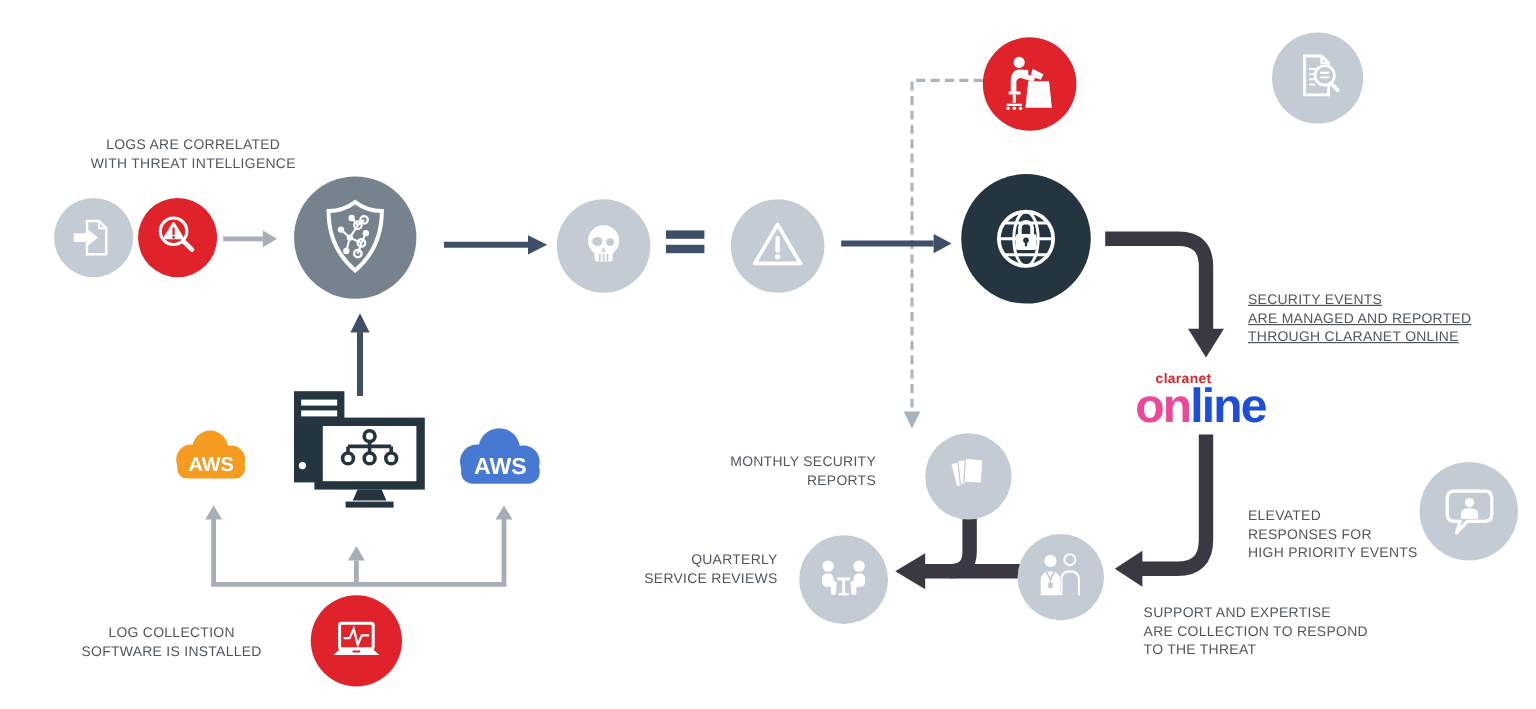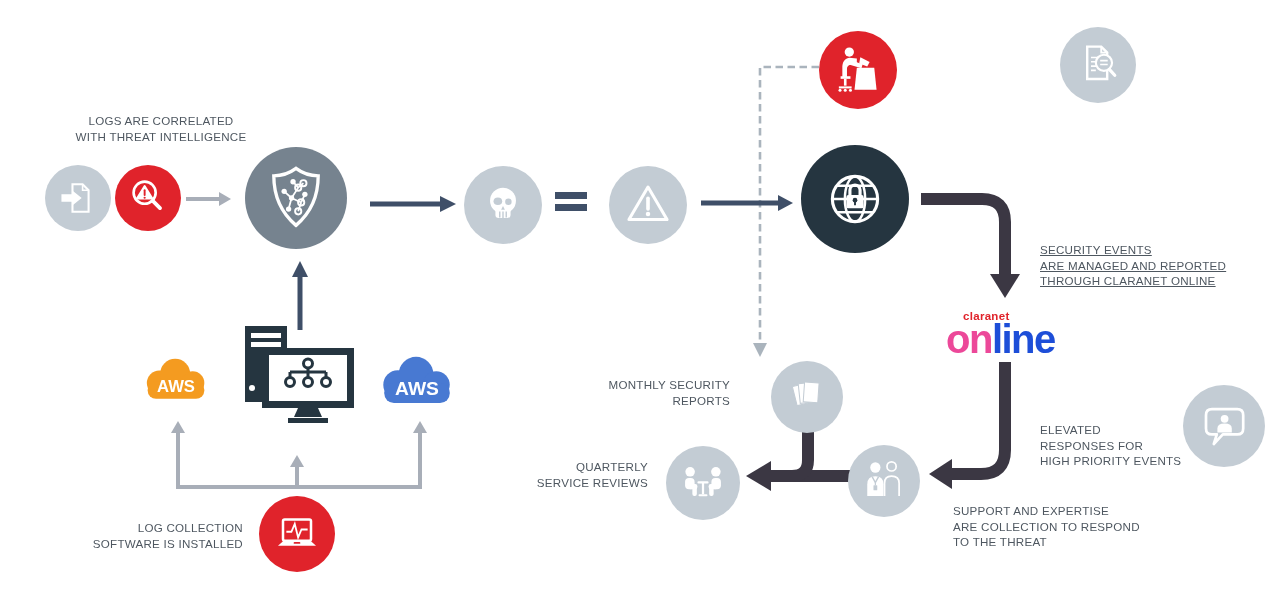--- a/index.html
+++ b/index.html
@@ -88,21 +88,21 @@
 ARE COLLECTION TO RESPOND
 TO THE THREAT</div>
 
   <div class="label right" style="left:530px;top:377px;width:200px;">MONTHLY SECURITY
 REPORTS</div>
 
   <div class="label right" style="left:448px;top:459px;width:200px;">QUARTERLY
 SERVICE REVIEWS</div>
 
 
-  <div class="label right" style="left:43px;top:520px;width:200px;">LOG COLLECTION
+  <div class="label right" style="left:43px;top:520px;width:200px;text-align:center;">LOG COLLECTION
 SOFTWARE IS INSTALLED</div>
 
   <div id="logo">
     <span class="brand">claranet</span>
     <span class="product"><span class="p-on">on</span><span class="p-line">line</span></span>
   </div>
 
   <div class="eq" style="left:555px;top:192px;"></div>
   <div class="eq" style="left:555px;top:204px;"></div>
 

